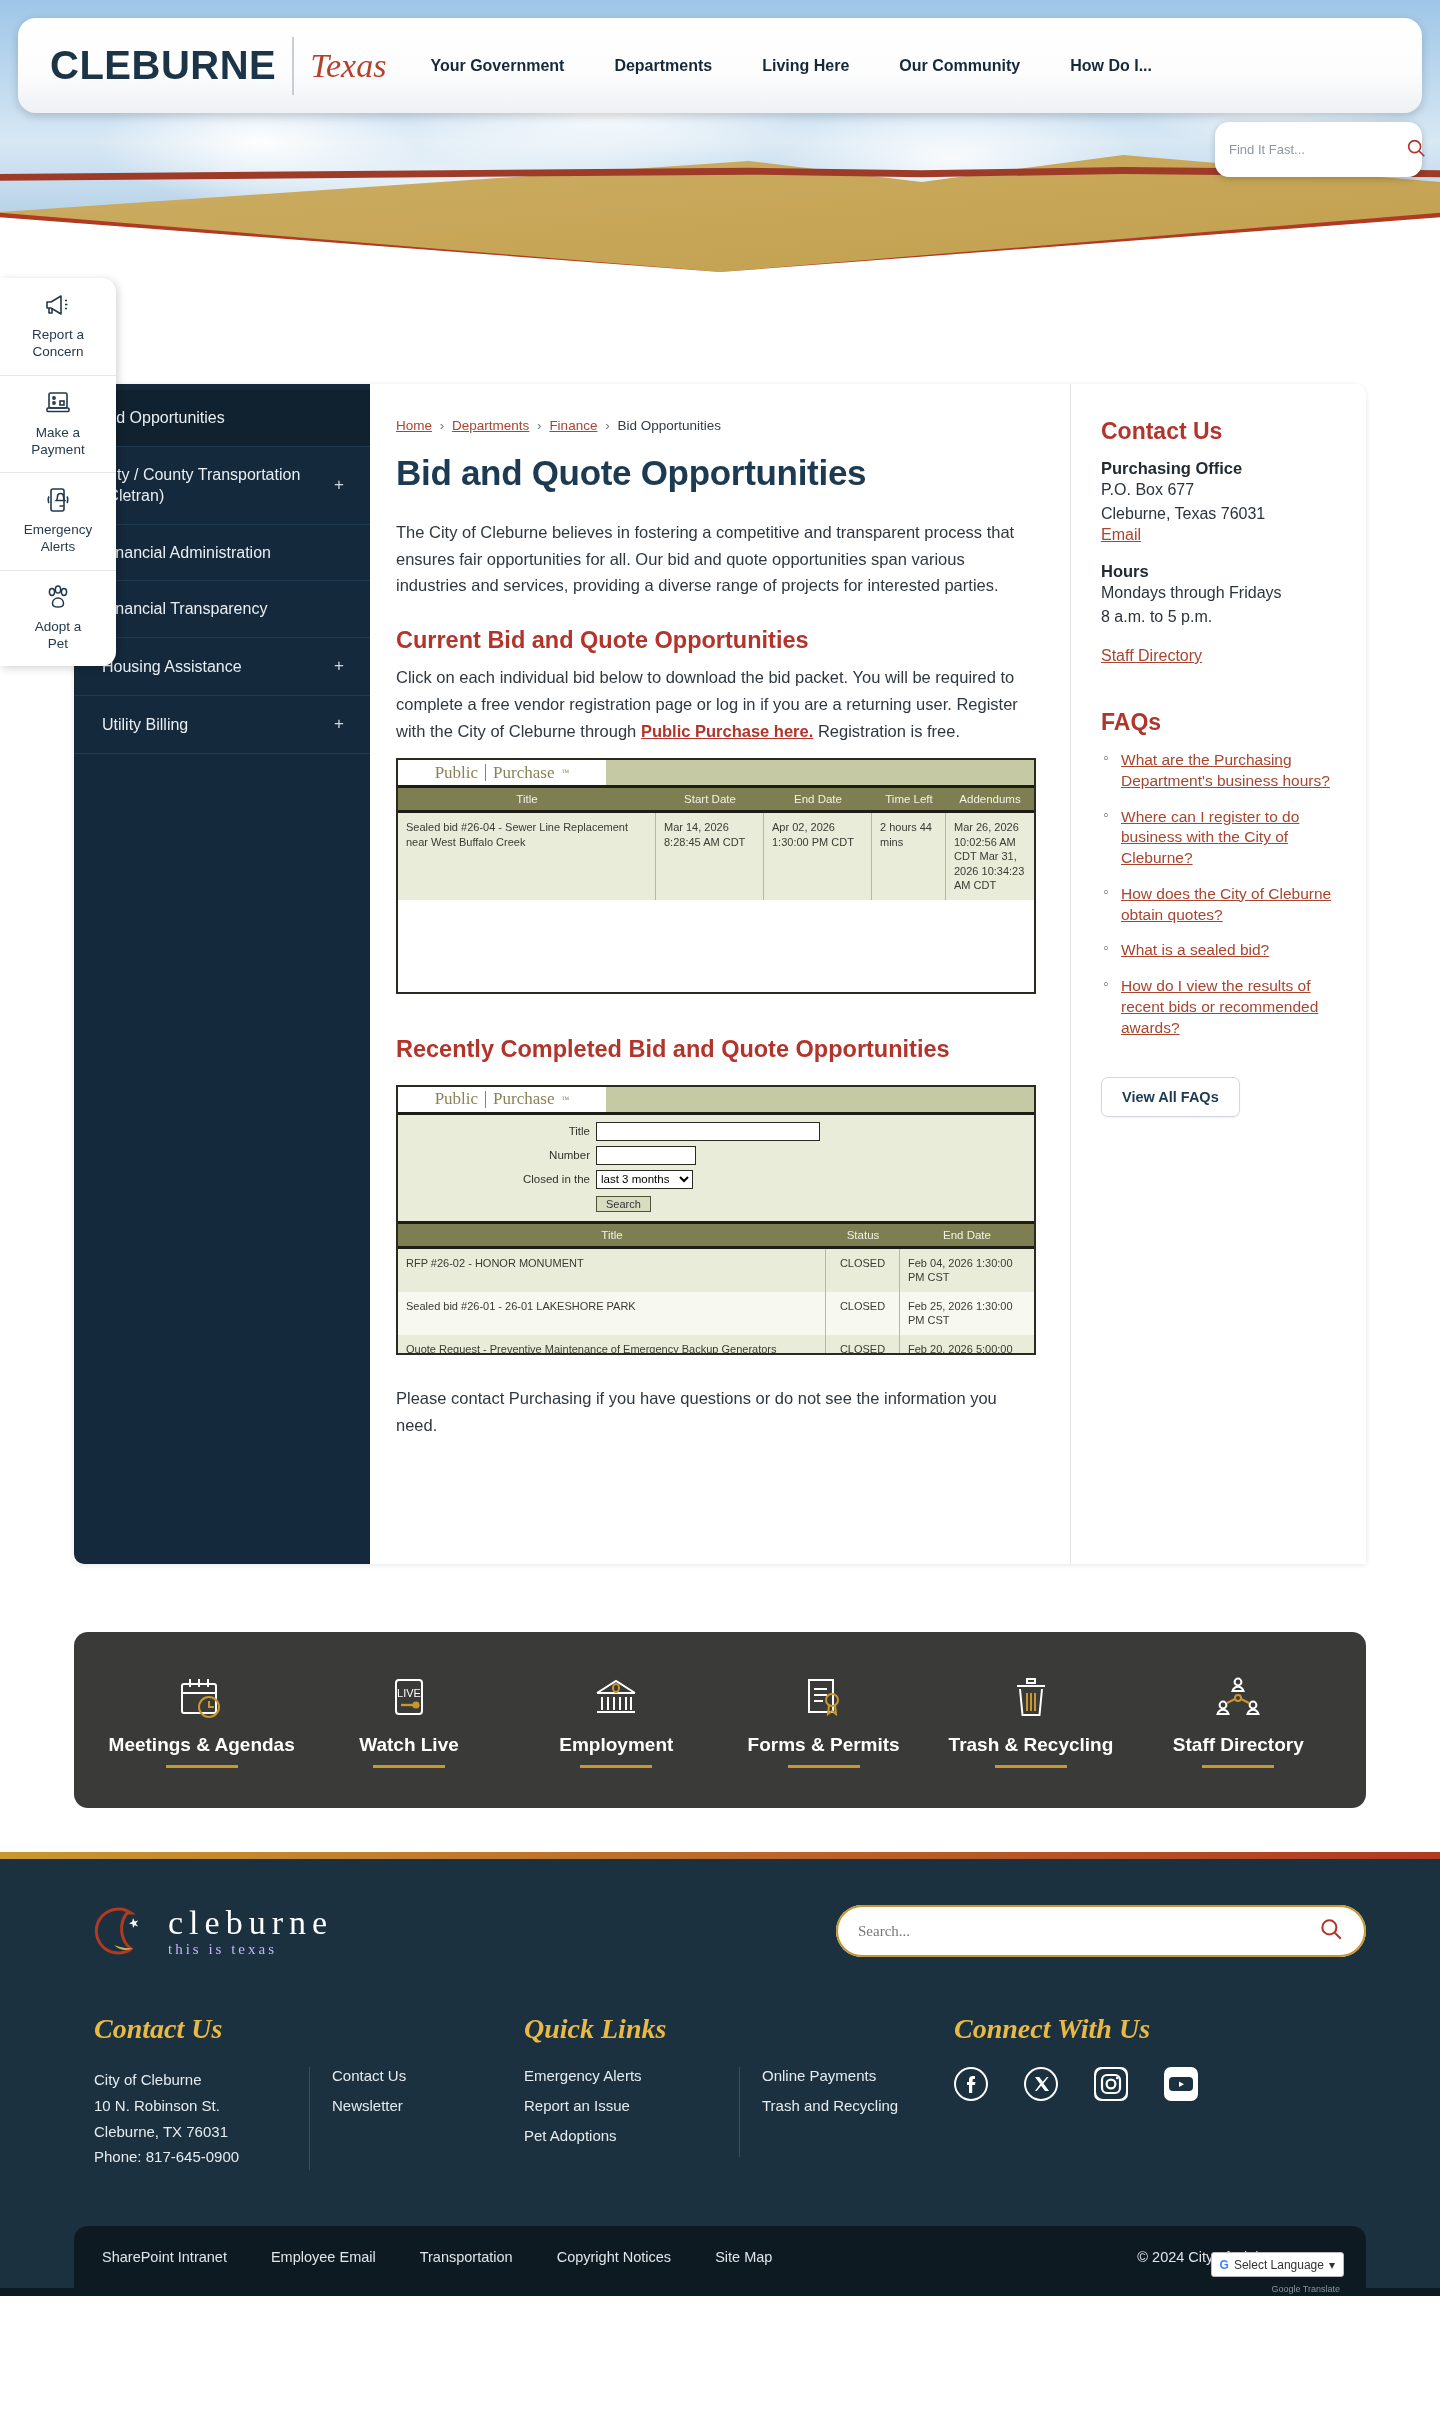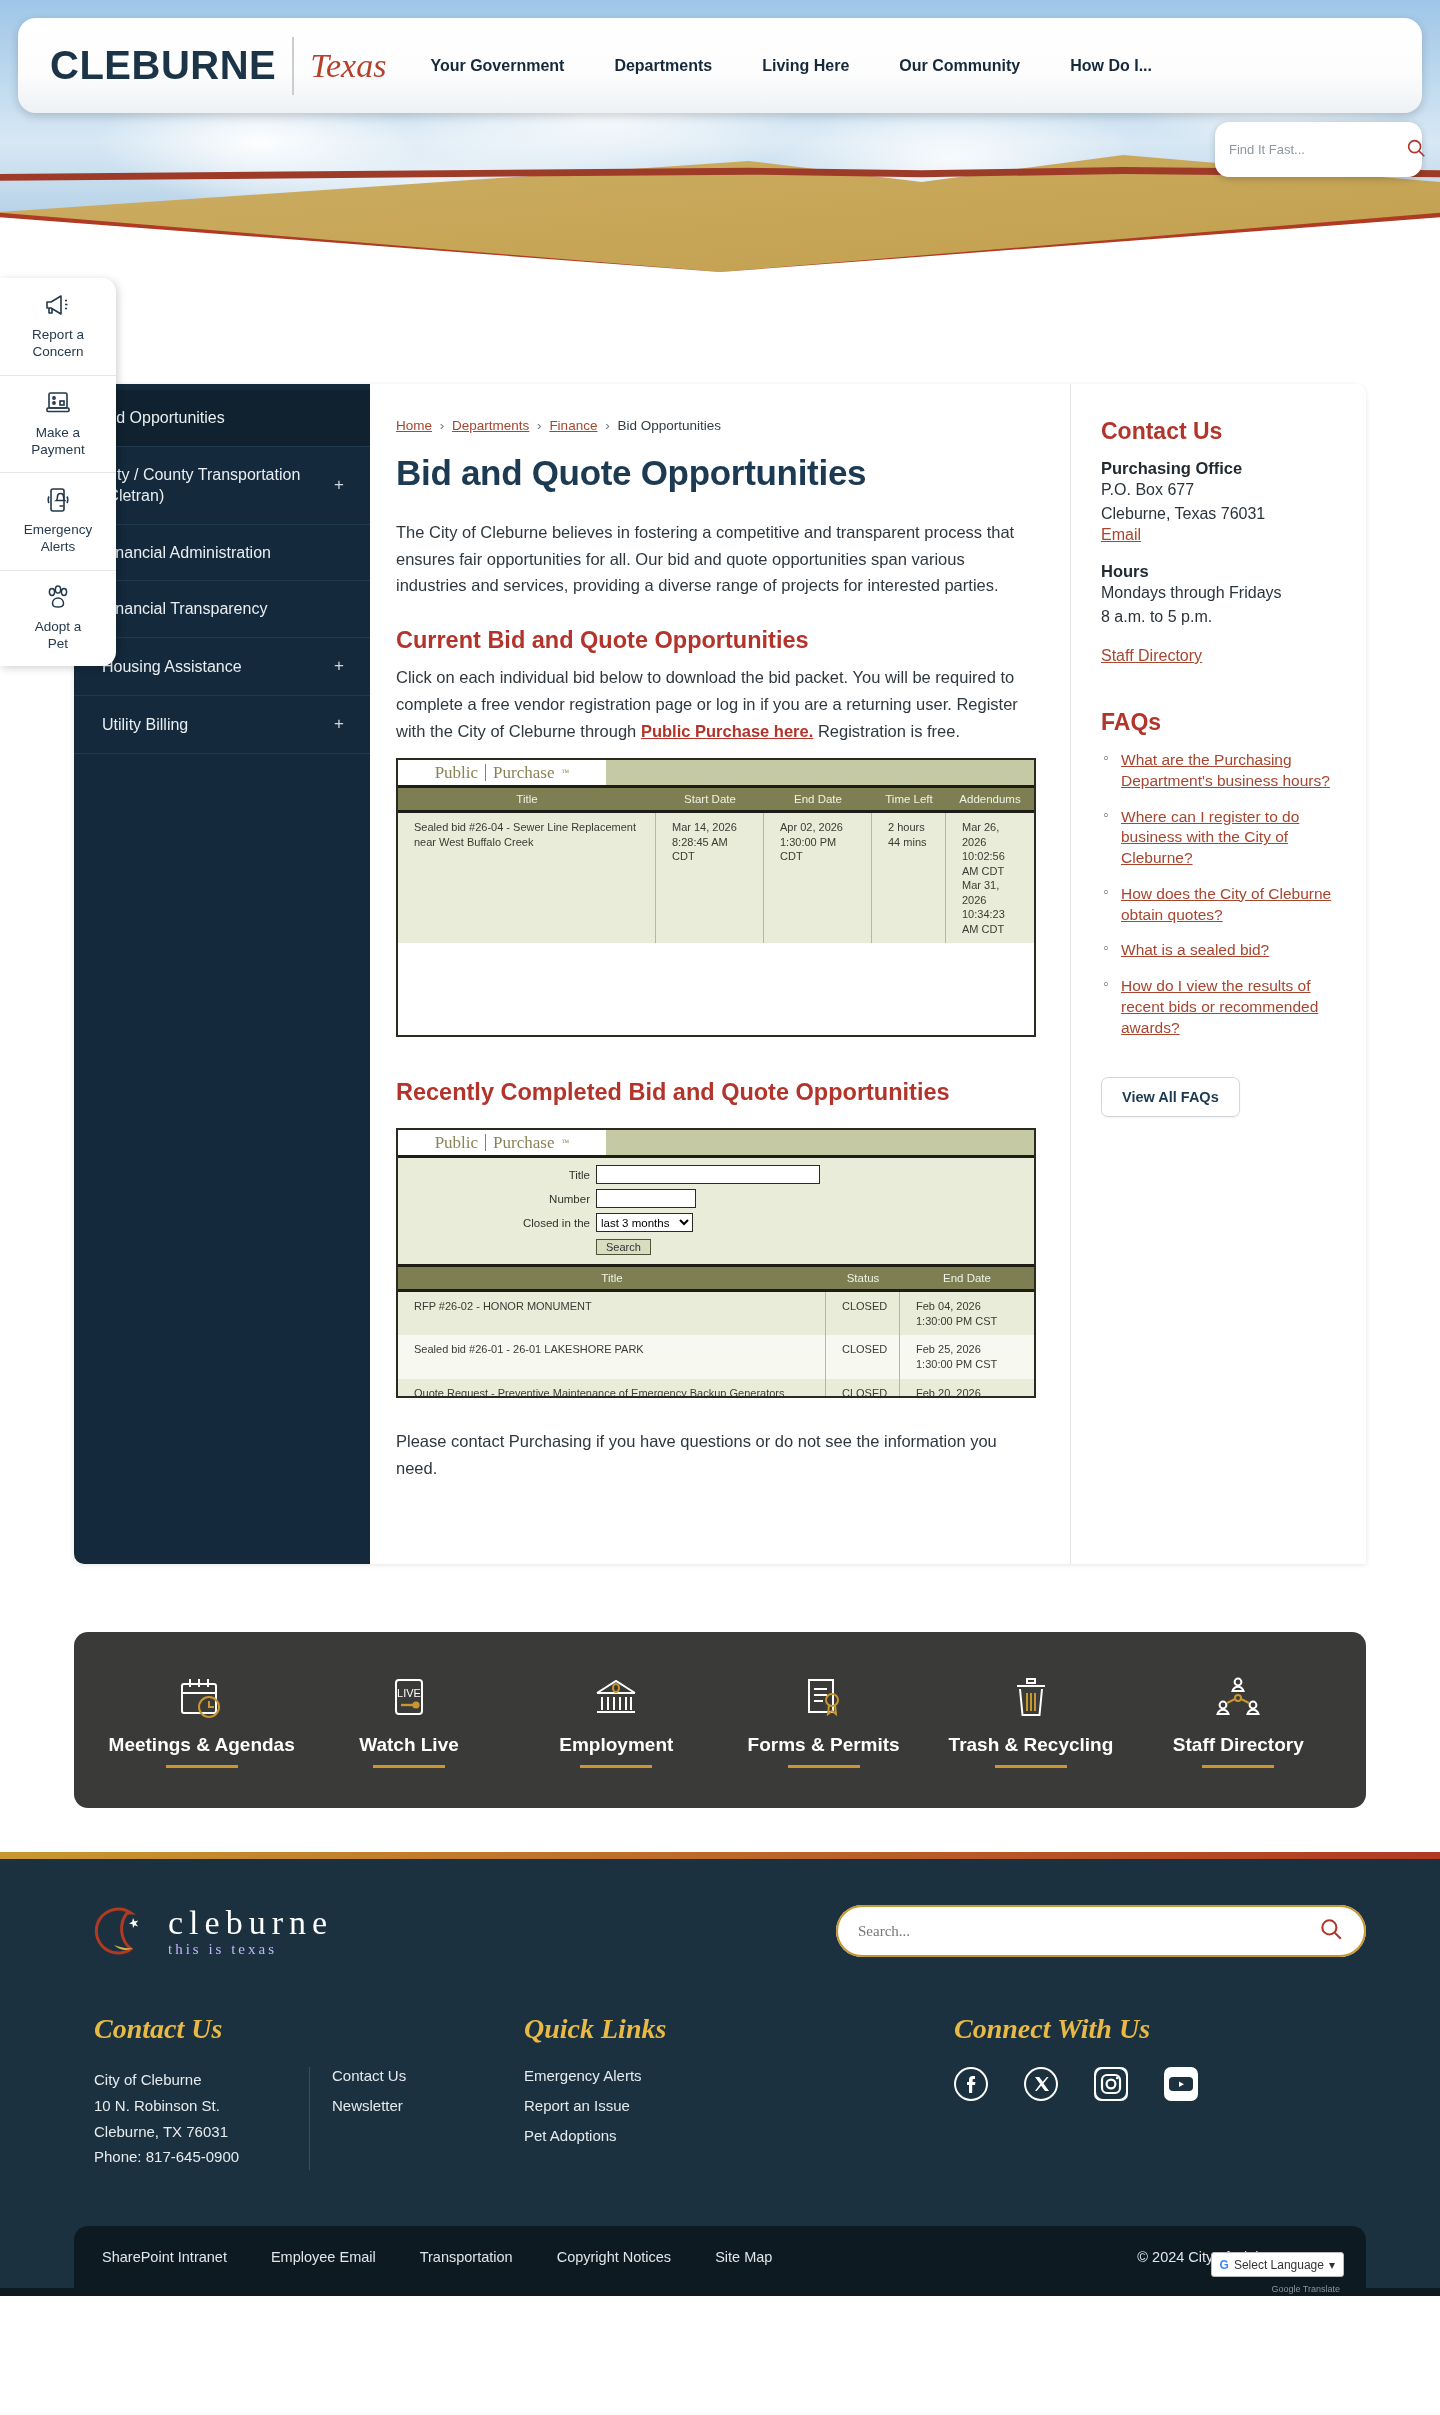--- a/index.html
+++ b/index.html
@@ -172,21 +172,21 @@
     font-family: "Liberation Serif", serif; font-size: 17px; color: #8a8256;
   }
   .pp-logo .bar { width: 1px; height: 17px; background: #8a8256; }
   .pp-logo sup { font-size: 8px; }
   .pp-head {
     display: flex; background: #7d7f52; color: #f2f2e6;
     font-size: 11.5px; border-bottom: 3px solid #1d1d15;
   }
   .pp-head div { padding: 5px 4px; text-align: center; }
   .pp-row { display: flex; font-size: 11px; color: #3b3b33; }
-  .pp-row > div { padding: 7px 16px; border-right: 1px solid #b7bb94; line-height: 1.32; }
+  .pp-row > div { padding: 7px 8px; border-right: 1px solid #b7bb94; line-height: 1.32; }
   .pp-row > div:last-child { border-right: 0; }
   .pp-row.odd { background: #e9ecd9; }
   .pp-row.even { background: #f7f8f0; }
   .pp-spacer { background: #fff; }
 
   
   .c-title { width: 258px; }
   .c-start { width: 108px; }
   .c-end { width: 108px; }
   .c-time { width: 74px; }
@@ -711,20 +711,24 @@
         </div>
       </div>
 
       <div class="fcol-quick">
         <div class="fhead">Quick Links</div>
         <div class="fsplit">
           <div class="half">
             <a class="flink">Emergency Alerts</a>
             <a class="flink">Report an Issue</a>
             <a class="flink">Pet Adoptions</a>
+          </div>
+          <div class="half bordered">
+            <a class="flink">Online Payments</a>
+            <a class="flink">Trash and Recycling</a>
           </div>
         </div>
       </div>
 
       <div class="fcol-connect">
         <div class="fhead">Connect With Us</div>
         <div class="socials">
           <span class="soc">
             <svg width="32" height="32" viewBox="0 0 32 32">
                 <circle cx="16" cy="16" r="15" fill="#1b313f"></circle>

